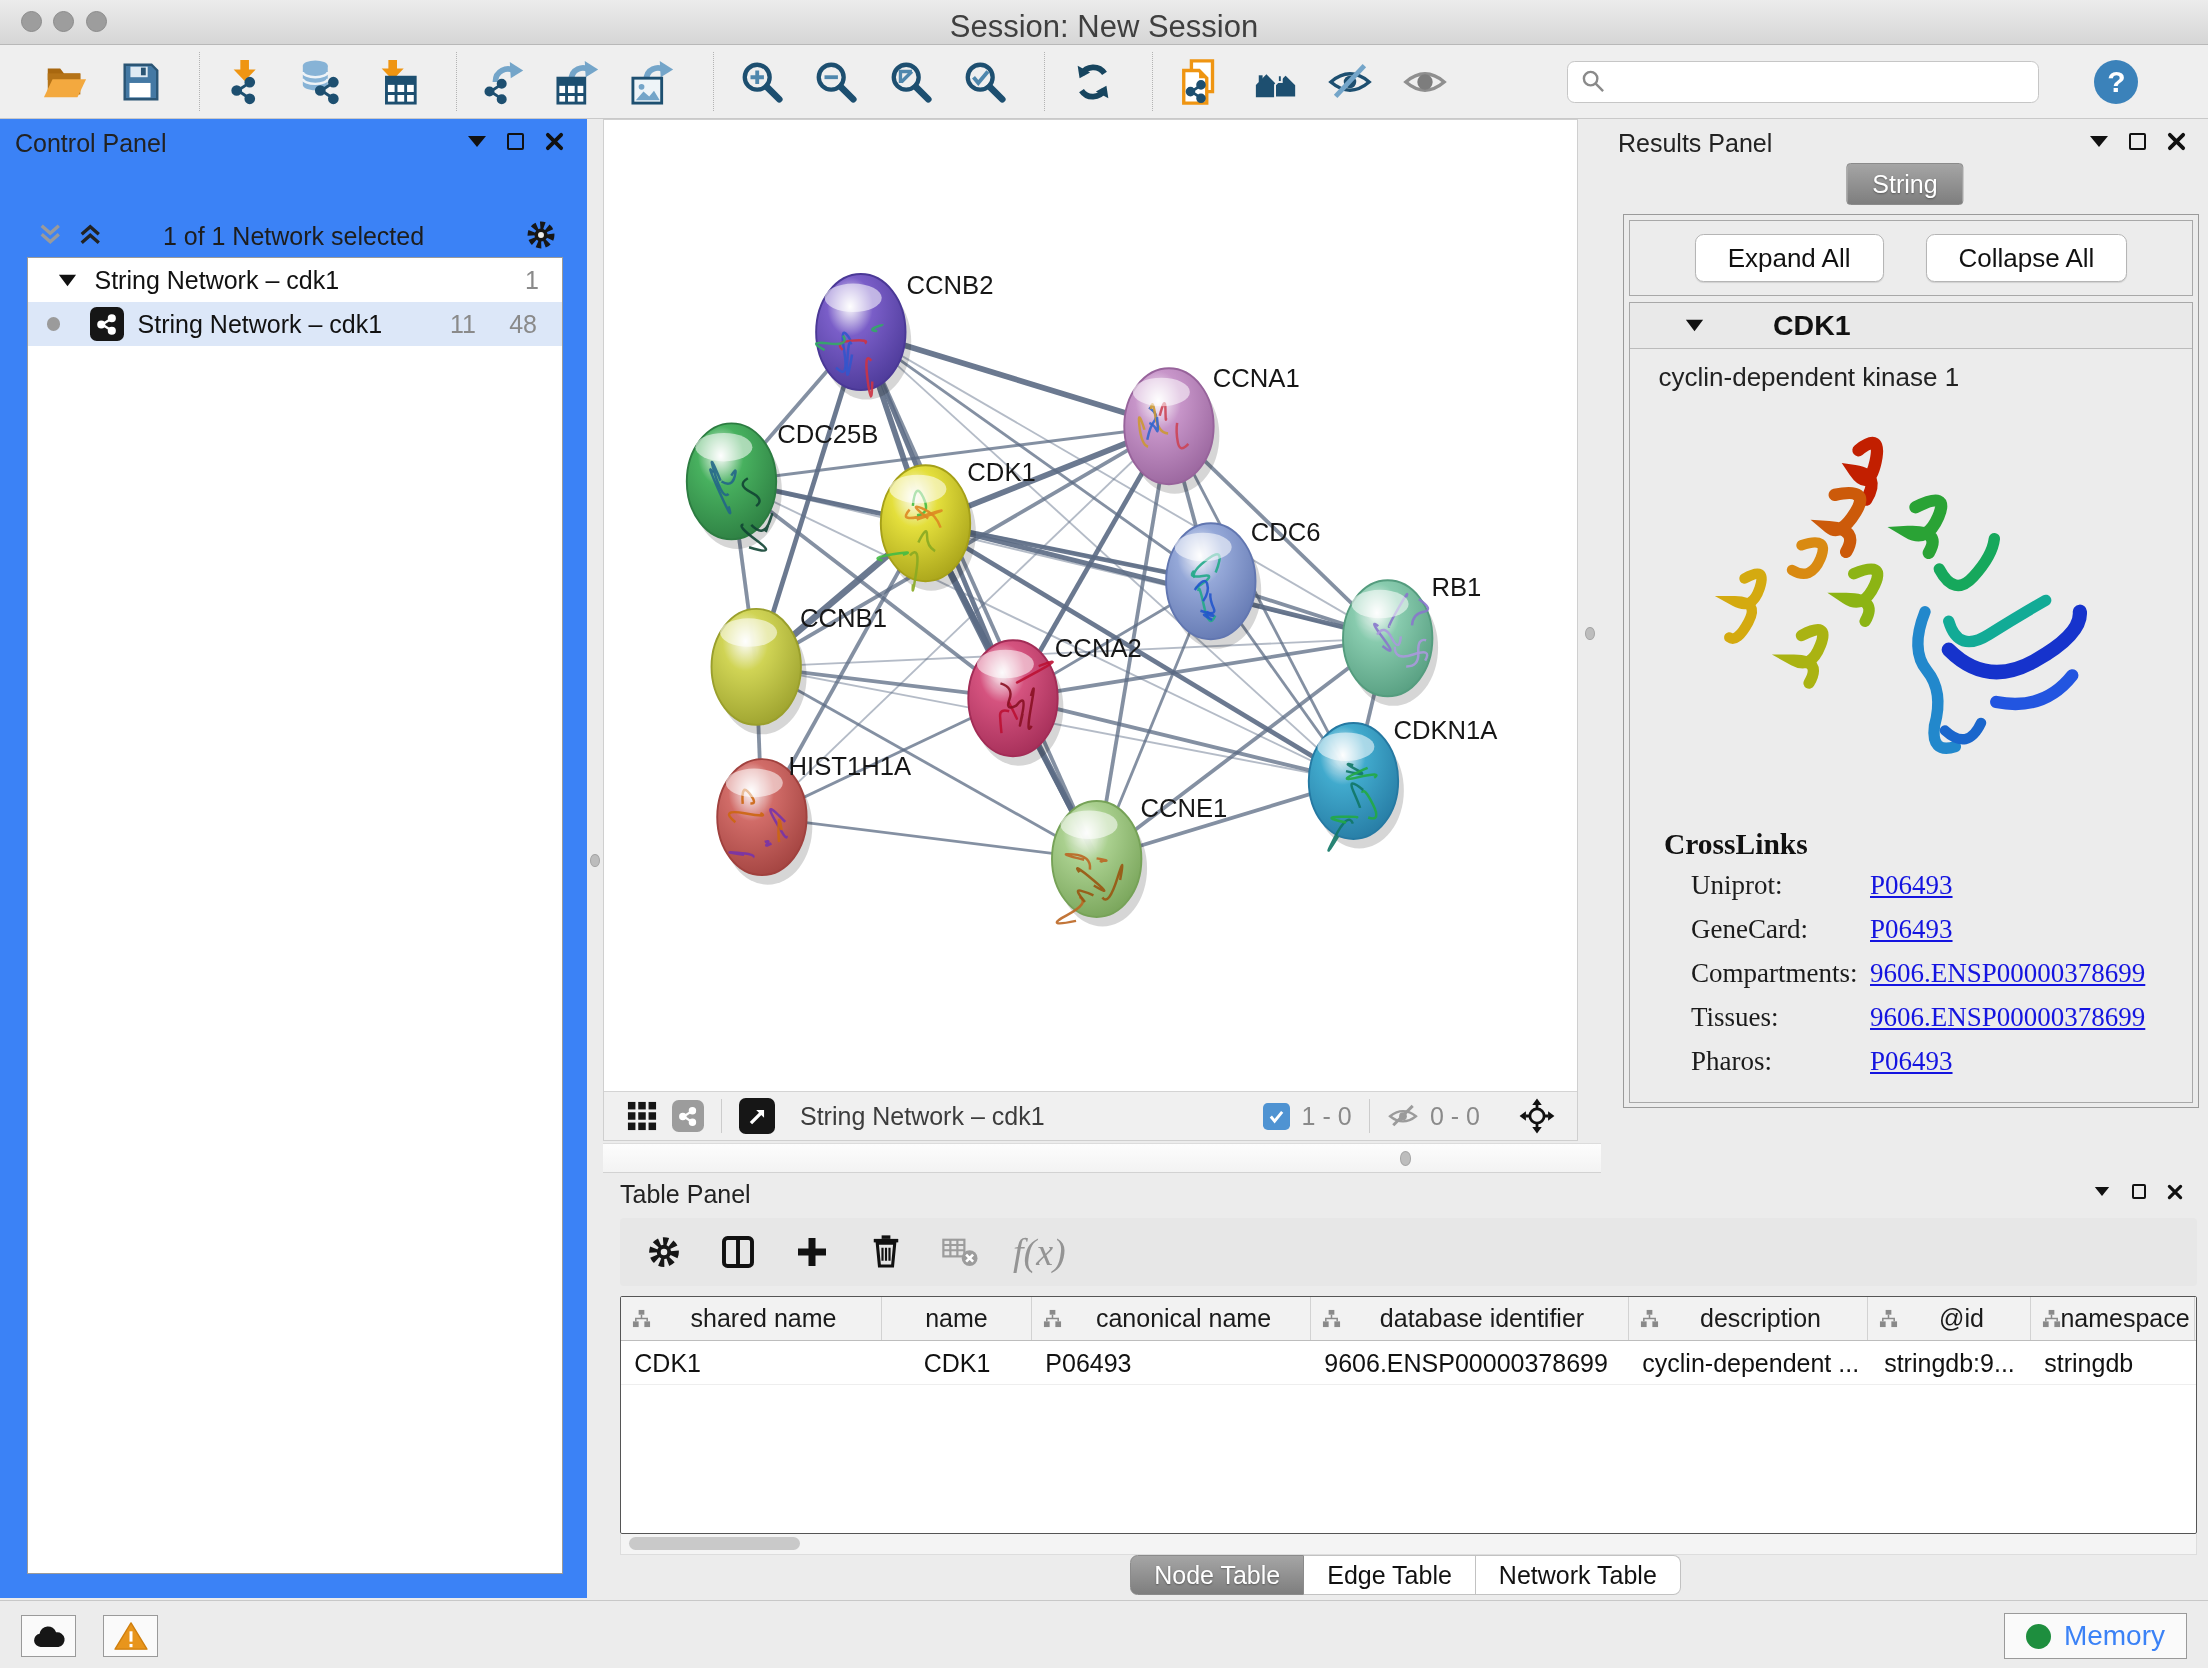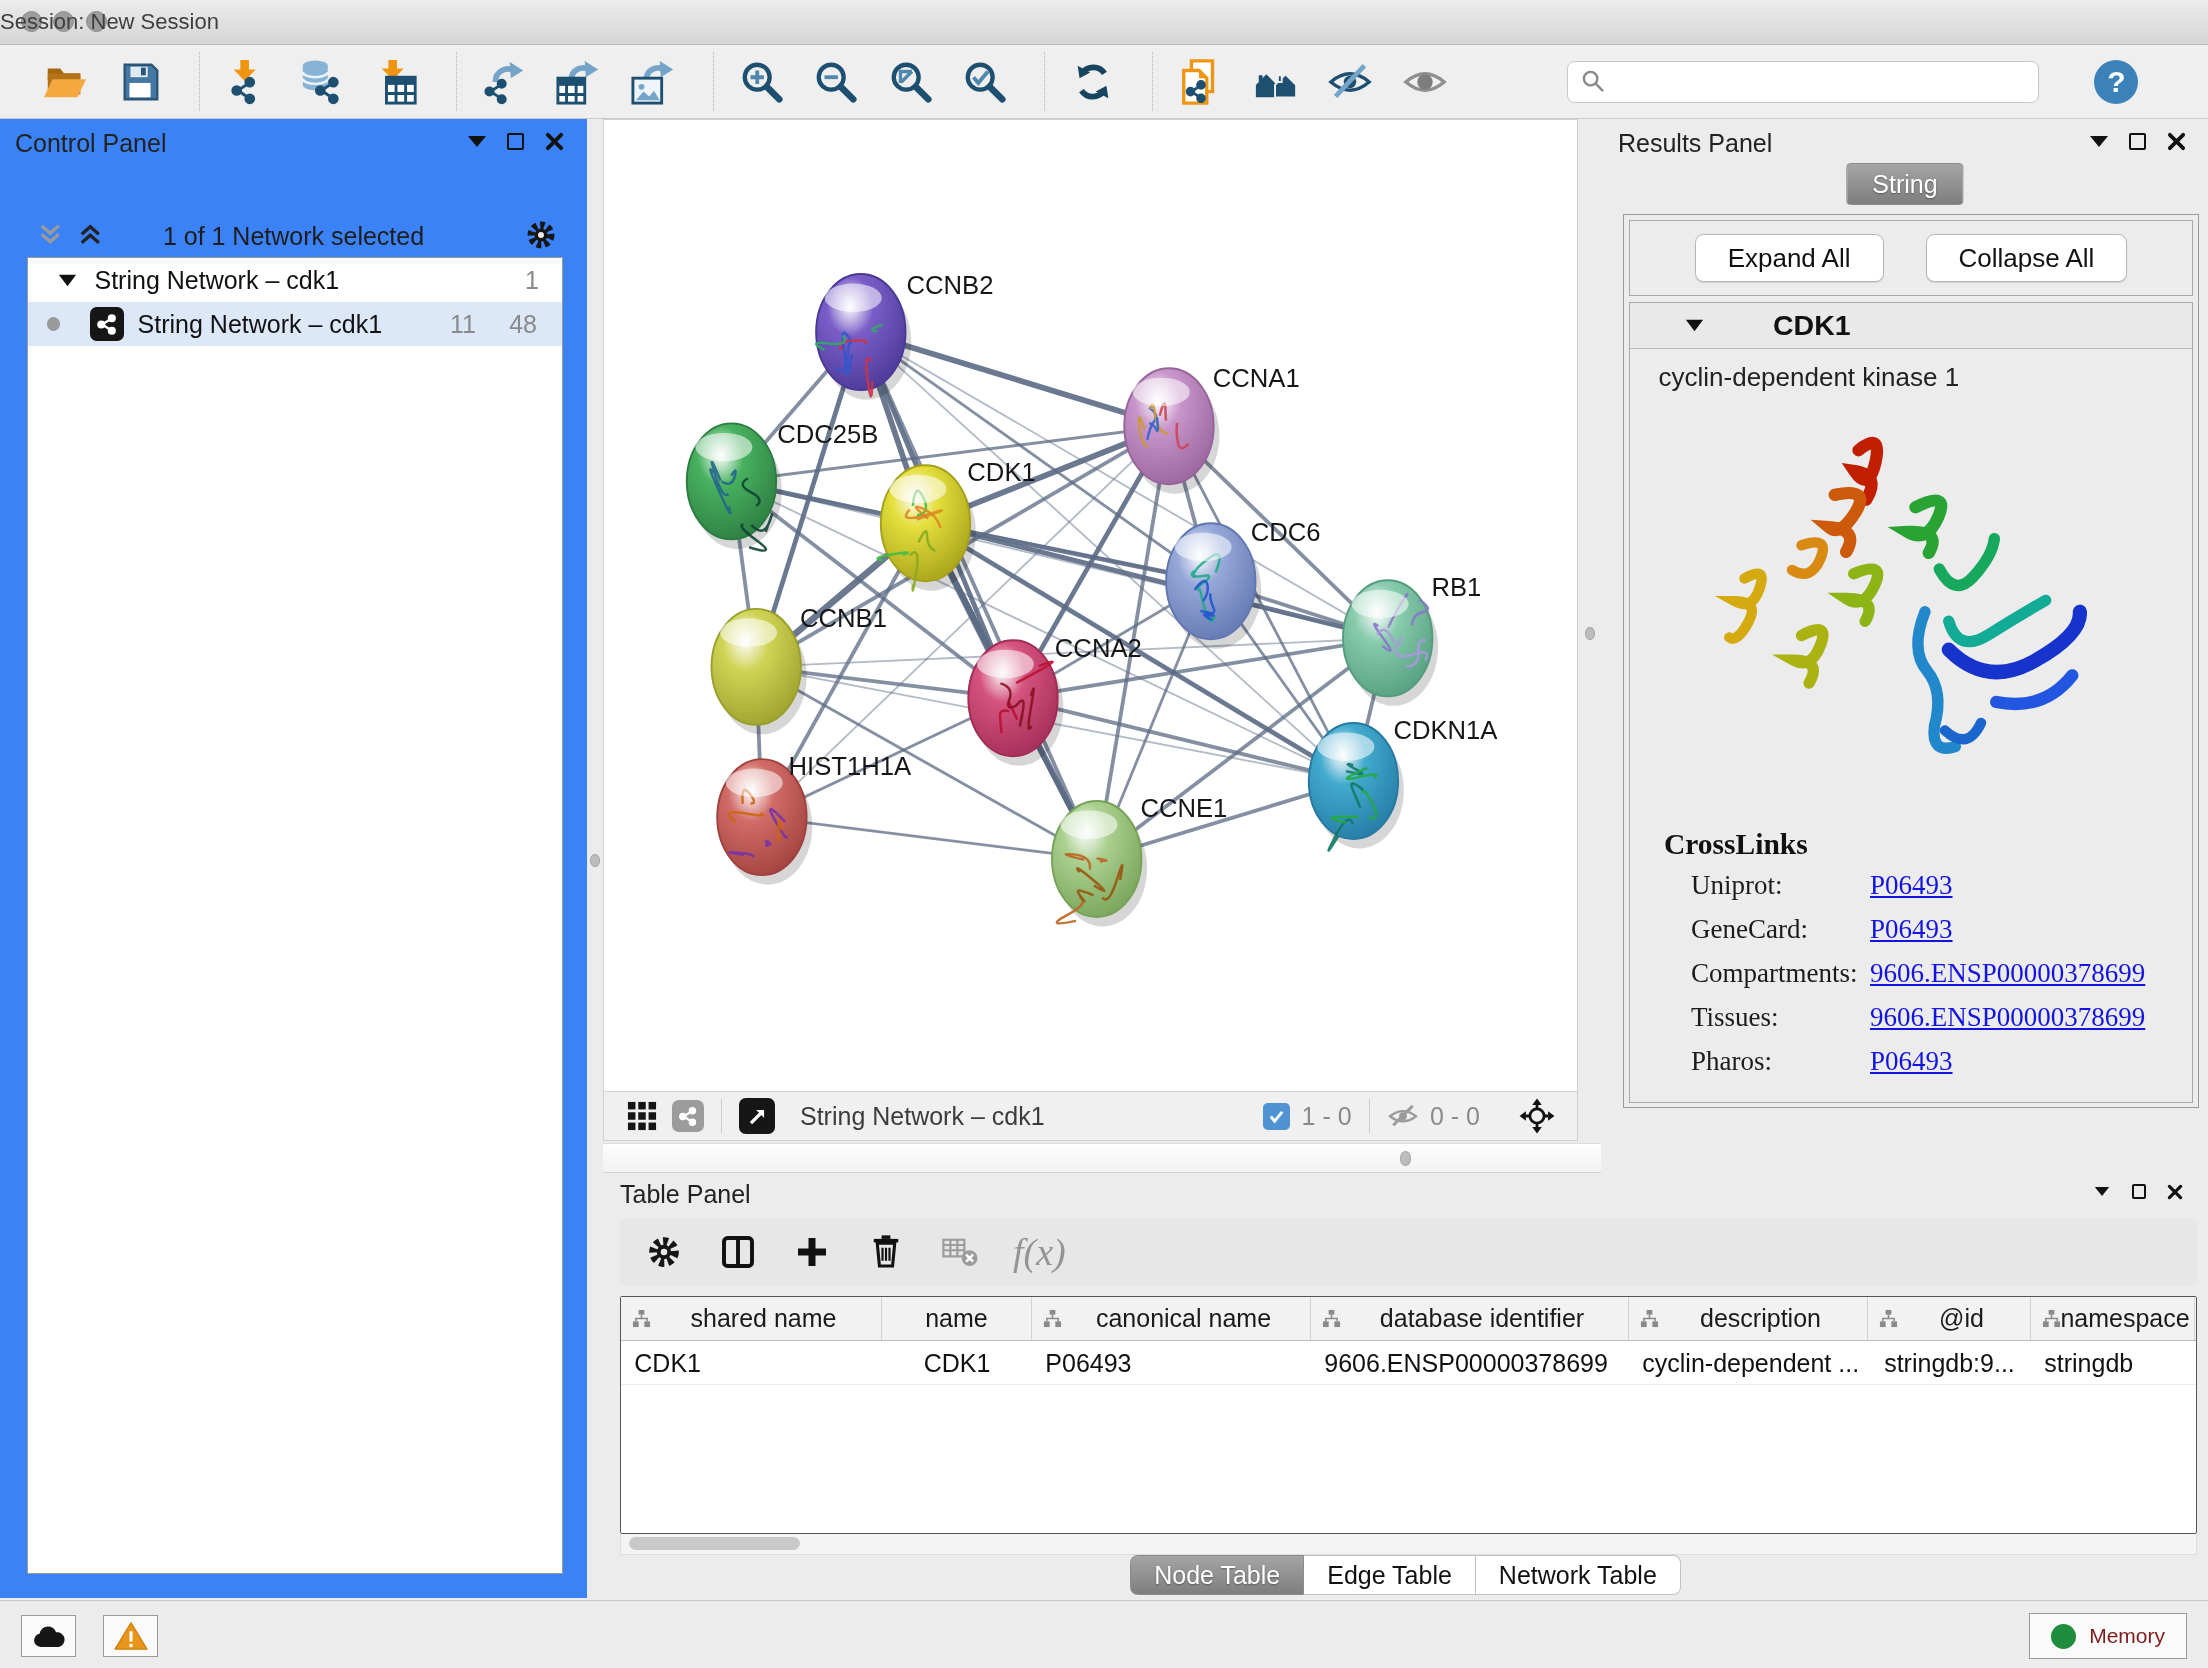--- a/index.html
+++ b/index.html
@@ -4,22 +4,22 @@
 <style>
   * { margin:0; padding:0; box-sizing:border-box; }
   body { width:2208px; height:1668px; background:#ececec; font-family:"Liberation Sans", sans-serif; overflow:hidden; }
   .app { position:relative; width:2208px; height:1668px; background:#ececec; }
 
   
   .titlebar { position:absolute; left:0; top:0; width:2208px; height:45px;
     background:linear-gradient(#ececec,#d6d6d6); border-bottom:1px solid #b8b8b8; }
   .traffic { position:absolute; top:11.4px; width:21px; height:21px; border-radius:50%;
     background:#9d9d9d; border:1px solid #8b8b8b; }
-  .win-title { position:absolute; top:8.6px; left:0; width:100%; 
-    font-size:22px; color:#3f3f3f; }
+  .win-title { position:absolute; top:8.6px; left:0; width:100%; text-align:center;
+    font-size:31px; color:#3f3f3f; }
 
   
   .toolbar { position:absolute; left:0; top:45px; width:2208px; height:74px;
     background:#efefef; border-bottom:1px solid #c9c9c9;
     display:flex; align-items:center; padding-left:42px; }
   .tbi { width:46px; height:46px; display:block; }
   .tool-btn { margin-right:28.5px; cursor:default; }
   .tb-sep { width:0; height:59px; border-left:1.9px dotted #b3b3b3; margin:0 25px 0 7.6px; }
   .search-wrap { position:relative; margin-left:91px; }
   .search-input { width:472px; height:42px; border:1px solid #c6c6c6; border-radius:7.6px;
@@ -108,21 +108,21 @@
   .td { font-size:25px; color:#111; padding:7.6px 13.3px; overflow:hidden; white-space:nowrap; flex:none; }
   .hscroll { position:absolute; left:17px; top:358px; width:1577px; height:21px; background:#f4f4f4; border:1px solid #ddd; border-top:none; }
   .hthumb { position:absolute; left:7.6px; top:2.9px; width:171px; height:13.3px; background:#c9c9c9; border-radius:6.7px; }
   .tp-tabs { position:absolute; top:379px; left:0; width:100%; display:flex; justify-content:center; }
 
   
   .statusbar { position:absolute; left:0; top:1600px; width:2208px; height:68px; background:#ececec; border-top:1px solid #c8c8c8; }
   .sb-btn { position:absolute; top:14.3px; width:55px; height:42px; background:#fafafa; border:1.9px solid #9a9a9a;
     display:flex; align-items:center; justify-content:center; }
   .mem-btn { position:absolute; right:21px; top:12.4px; height:46px; background:#fafafa; border:1.9px solid #9a9a9a;
-    display:flex; align-items:center; gap:13.3px; padding:0 21px; font-size:21px; color:#7f1d1d; }
+    display:flex; align-items:center; gap:13.3px; padding:0 21px; font-size:28px; color:#3b82f6; }
   .mem-dot { width:25px; height:25px; border-radius:50%; background:#1e8e3e; }
 </style>
 </head>
 <body>
 
 <div class="app">
 
   <div class="titlebar">
     <div class="traffic" style="left:21px"></div>
     <div class="traffic" style="left:53px"></div>

